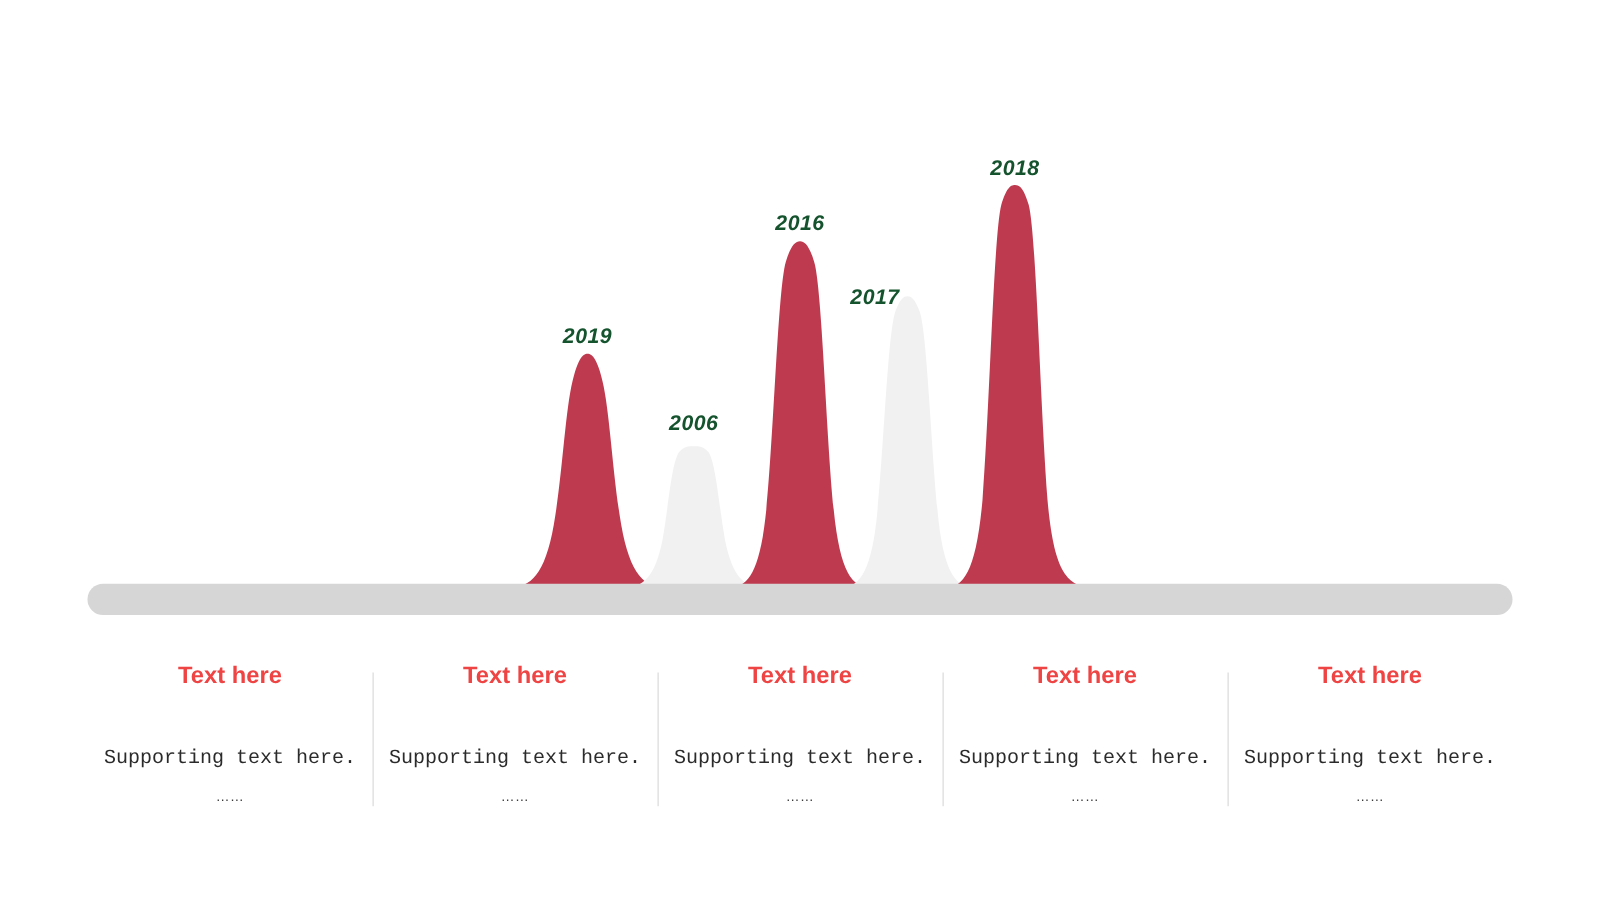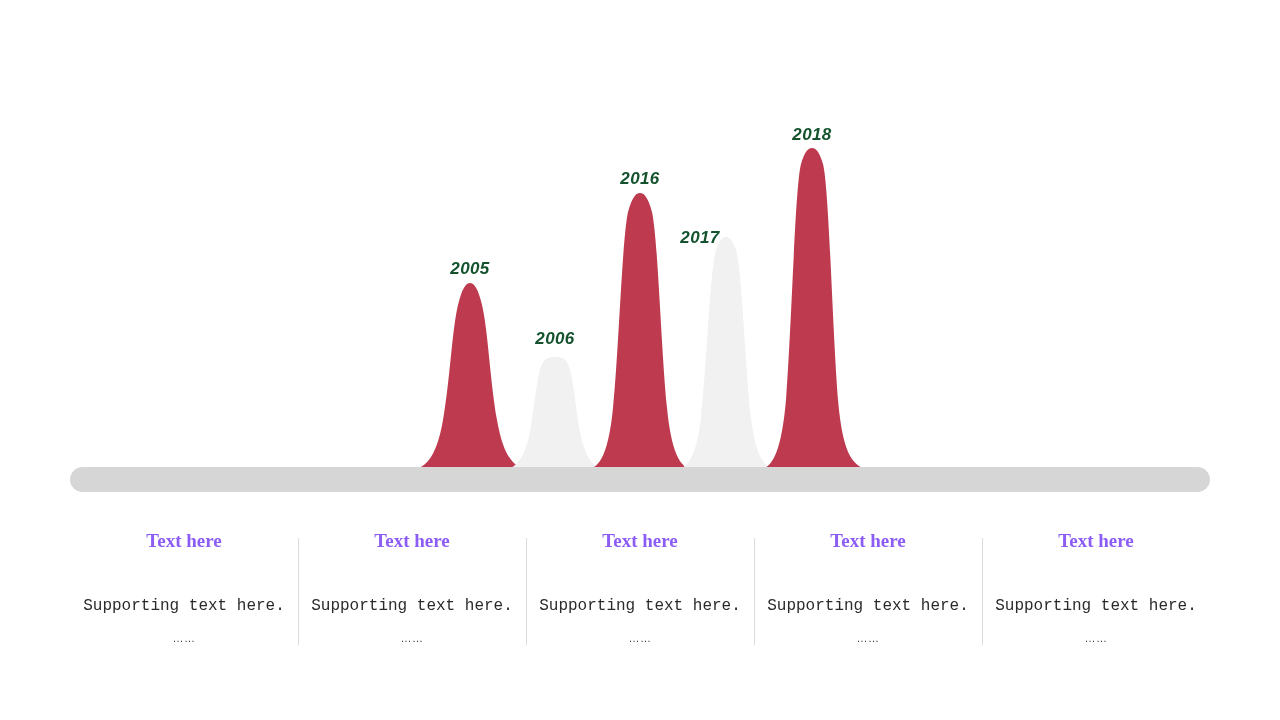--- a/index.html
+++ b/index.html
@@ -84,24 +84,24 @@
   .legend-col + .legend-col::before {
     content: "";
     position: absolute;
     left: 0;
     top: 18px;
     bottom: 5px;
     width: 1px;
     background: #DCDCDC;
   }
   .legend-title {
-    font-family: Liberation Serif, serif;
+    font-family: Liberation Sans, sans-serif;
     font-weight: bold;
     font-size: 19px;
-    color: #8b5cf6;
+    color: #ef4444;
     line-height: 1.2;
     margin: 0;
   }
   .legend-sub {
     font-family: Liberation Mono, monospace;
     font-weight: normal;
     font-size: 16px;
     color: #2B2B2B;
     margin-top: 44px;
     line-height: 1.2;
@@ -163,21 +163,21 @@
       <path fill="#BE3A4E" d="M 757,470
                C 771,470 781,456 786,400
                C 792,320 795,188 801,164
                C 805,151 808,148 812,148
                C 816,148 819,151 823,164
                C 829,188 832,320 838,400
                C 843,456 853,470 875,470
                Z"></path>
     </svg>
 
-    <div class="year-label" style="left:470px; top:259px;">2005</div>
+    <div class="year-label" style="left:470px; top:259px;">2019</div>
     <div class="year-label" style="left:555px; top:329px;">2006</div>
     <div class="year-label" style="left:640px; top:169px;">2016</div>
     <div class="year-label" style="left:700px; top:209px;margin-top:19px;">2017</div>
     <div class="year-label" style="left:812px; top:125px;">2018</div>
 
     <div class="baseline-bar"></div>
   </div>
 
   <div class="legend-row">
 

